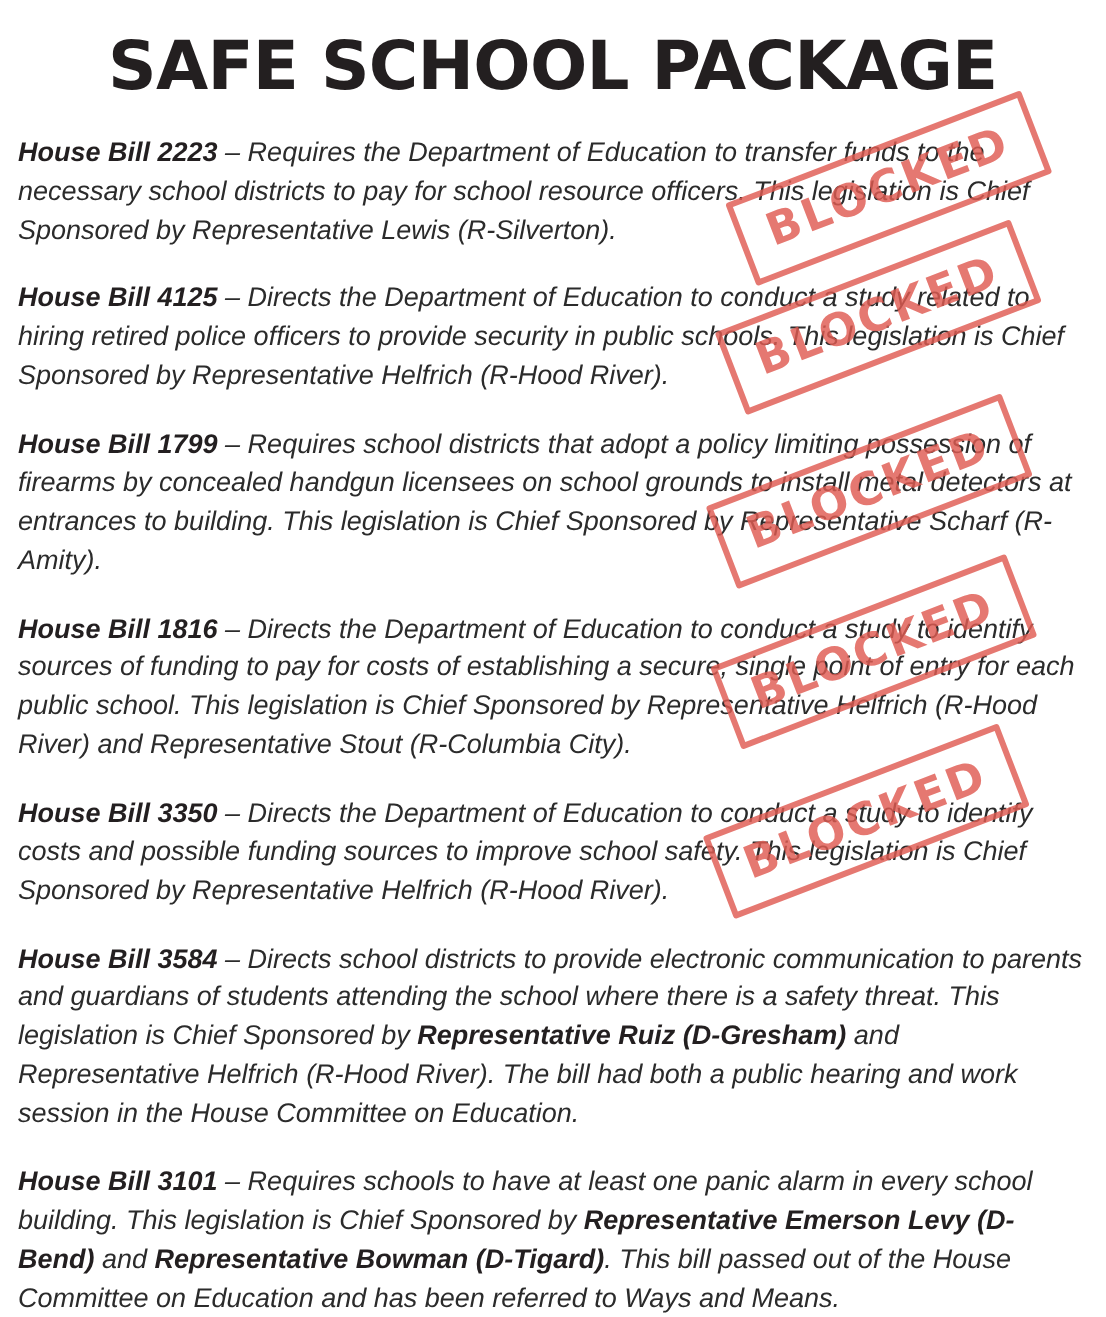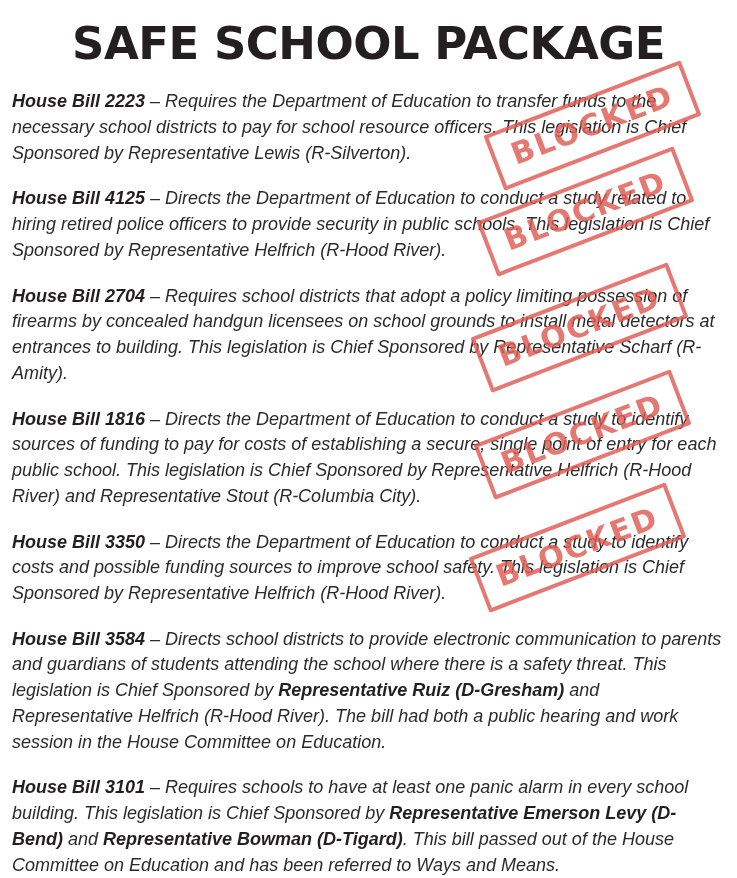--- a/index.html
+++ b/index.html
@@ -91,21 +91,21 @@
 
     <p class="bill">
       <b>House Bill 2223</b><span> – Requires the Department of Education to transfer funds to the necessary school districts to pay for school resource officers. This legislation is Chief Sponsored by Representative Lewis (R-Silverton).</span>
     </p>
 
     <p class="bill">
       <b>House Bill 4125</b><span> – Directs the Department of Education to conduct a study related to hiring retired police officers to provide security in public schools. This legislation is Chief Sponsored by Representative Helfrich (R-Hood River).</span>
     </p>
 
     <p class="bill">
-      <b>House Bill 2704</b><span> – Requires school districts that adopt a policy limiting possession of firearms by concealed handgun licensees on school grounds to install metal detectors at entrances to building. This legislation is Chief Sponsored by Representative Scharf (R-Amity).</span>
+      <b>House Bill 1799</b><span> – Requires school districts that adopt a policy limiting possession of firearms by concealed handgun licensees on school grounds to install metal detectors at entrances to building. This legislation is Chief Sponsored by Representative Scharf (R-Amity).</span>
     </p>
 
     <p class="bill">
       <b>House Bill 1816</b><span> – Directs the Department of Education to conduct a study to identify sources of funding to pay for costs of establishing a secure, single point of entry for each public school. This legislation is Chief Sponsored by Representative Helfrich (R-Hood River) and Representative Stout (R-Columbia City).</span>
     </p>
 
     <p class="bill">
       <b>House Bill 3350</b><span> – Directs the Department of Education to conduct a study to identify costs and possible funding sources to improve school safety. This legislation is Chief Sponsored by Representative Helfrich (R-Hood River).</span>
     </p>
 

